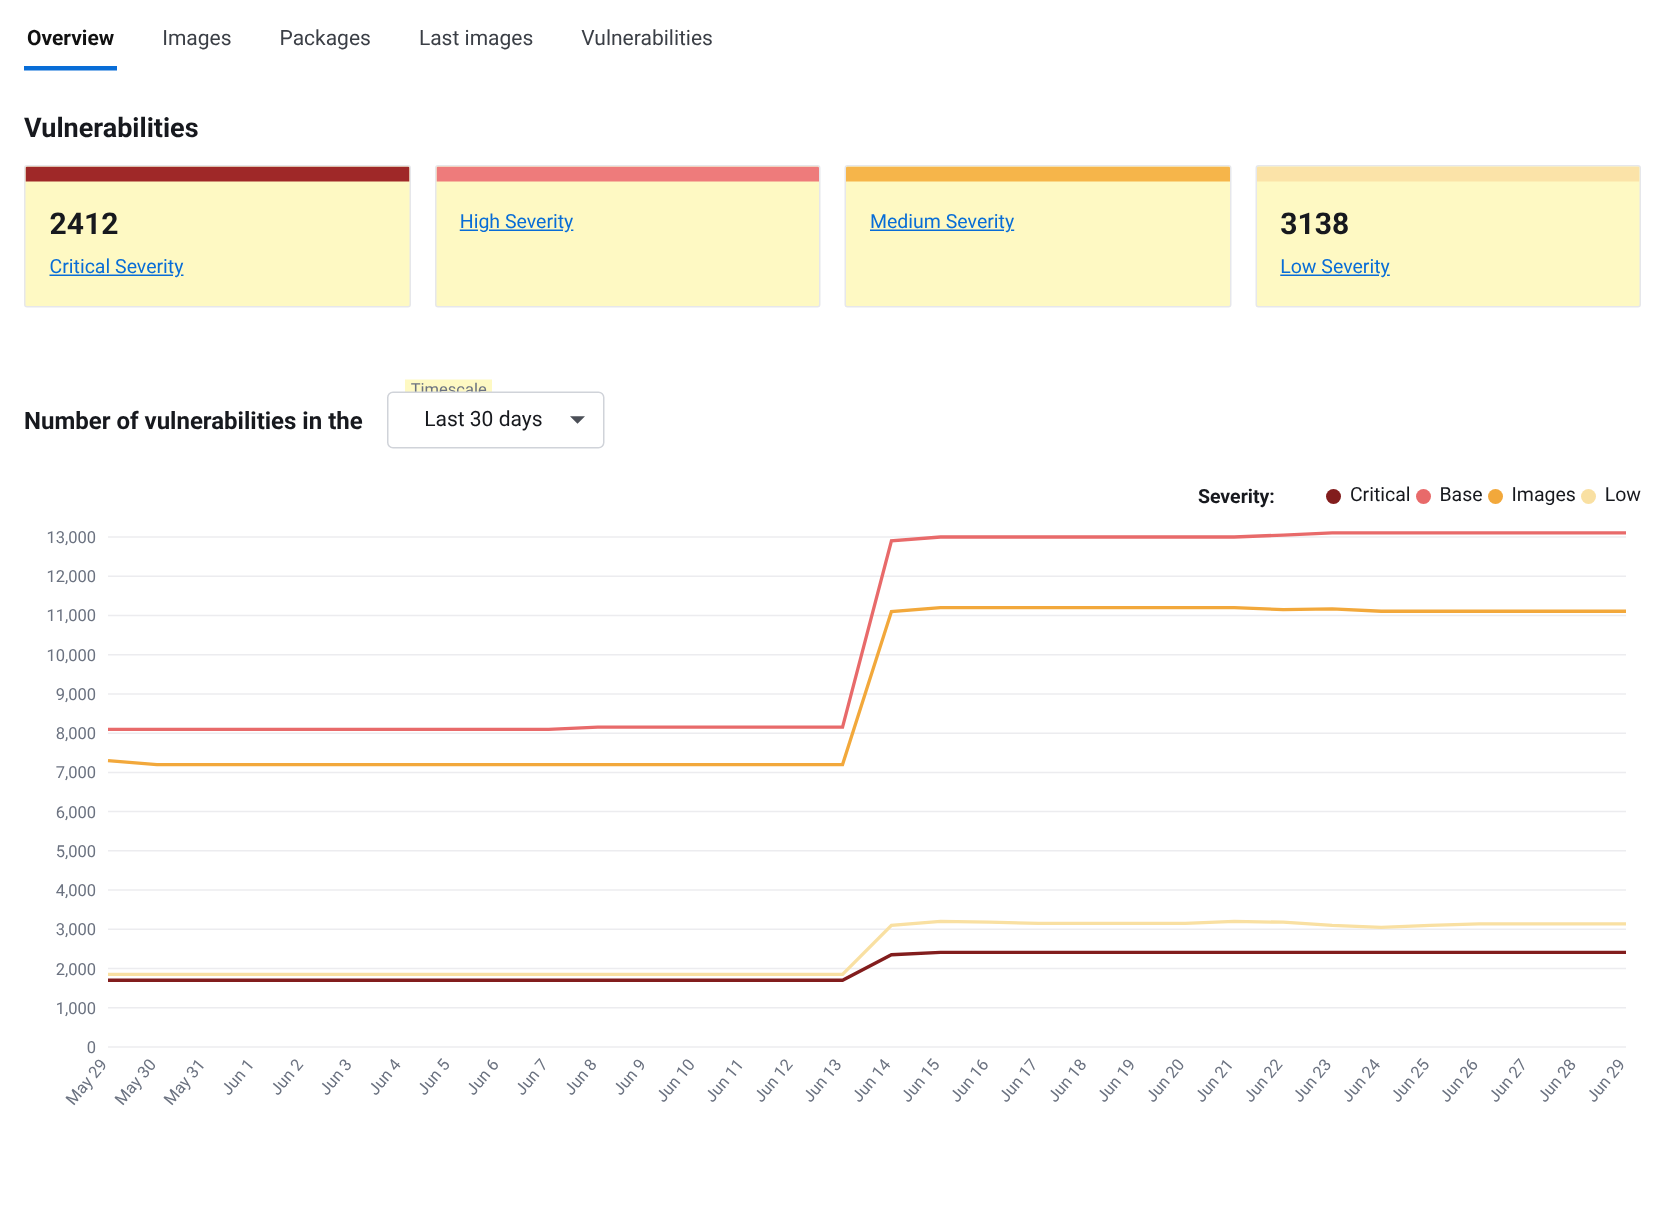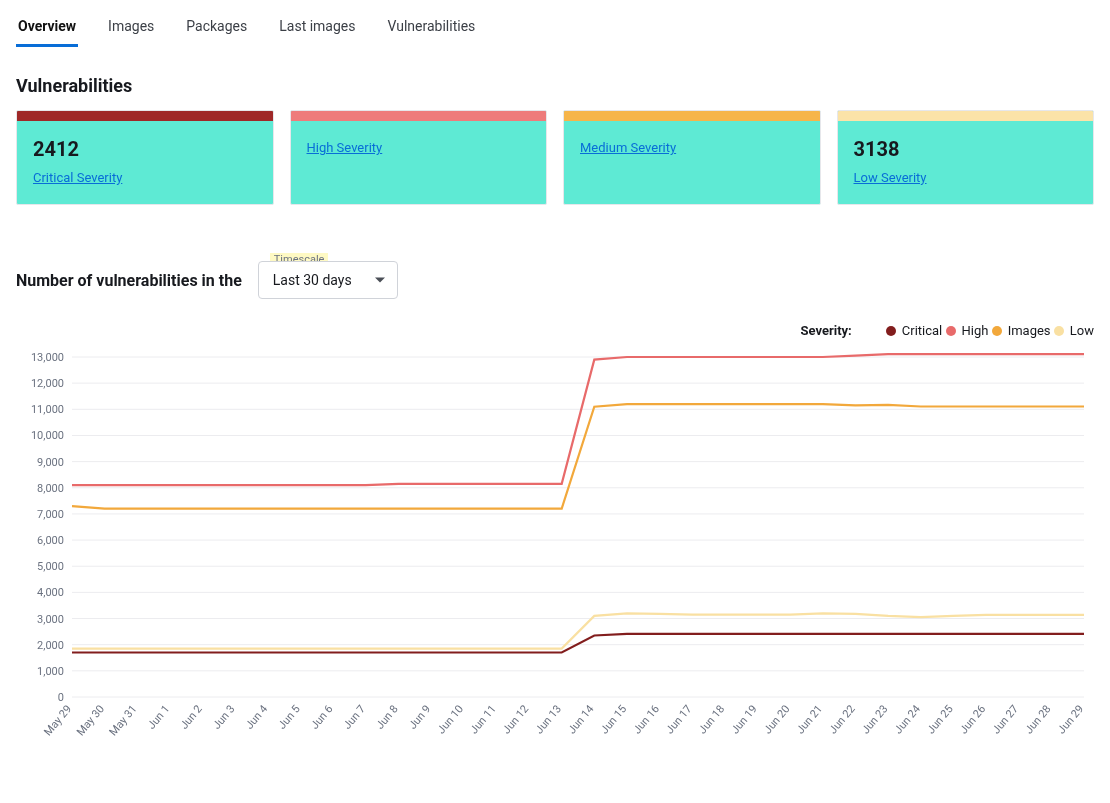--- a/index.html
+++ b/index.html
@@ -41,21 +41,21 @@
   
   .cards {
     display: grid;
     grid-template-columns: repeat(4, 1fr);
     gap: 16px;
   }
   .card {
     border: 1px solid #e6e7eb;
     border-radius: 2px;
     overflow: hidden;
-    background: #5eead4;
+    background: #fef9c3;
   }
   .card .bar { height: 10px; width: 100%; }
   .card .body { padding: 16px 16px 18px 16px; }
   .card .count { font-size: 20px; font-weight: 700; margin-bottom: 6px; }
   .card .label {
     color: #086dd7;
     font-size: 13px;
     text-decoration: underline;
     cursor: pointer;
   }
@@ -78,21 +78,21 @@
     position: absolute;
     top: -8px; left: 12px;
     background: #fef9c3;
     padding: 0 4px;
     font-size: 11px;
     color: #6b7280;
   }
   .select {
     border: 1px solid #d0d3d9;
     border-radius: 4px;
-    padding: 10px 40px 10px 14px;
+    padding: 10px 40px 10px 24px;
     font-size: 14px;
     position: relative;
     min-width: 140px;
     cursor: pointer;
     background: #fff;
   }
   .select .chev {
     position: absolute;
     right: 12px; top: 50%; transform: translateY(-50%);
     width: 0; height: 0;
@@ -166,21 +166,21 @@
   </div>
 </div>
 
 <div class="legend">
   <span class="lab">Severity:</span>
   <span id="legend-items"><span class="item">
           <span class="dot" style="background: rgb(130, 29, 29);"></span>
           <span>Critical</span>
         </span> <span class="item">
           <span class="dot" style="background: rgb(232, 106, 106);"></span>
-          <span>High</span>
+          <span>Base</span>
         </span> <span class="item">
           <span class="dot" style="background: rgb(242, 168, 59);"></span>
           <span>Images</span>
         </span> <span class="item">
           <span class="dot" style="background: rgb(249, 224, 162);"></span>
           <span>Low</span>
         </span> </span>
 </div>
 
 <div class="chart-wrap">

